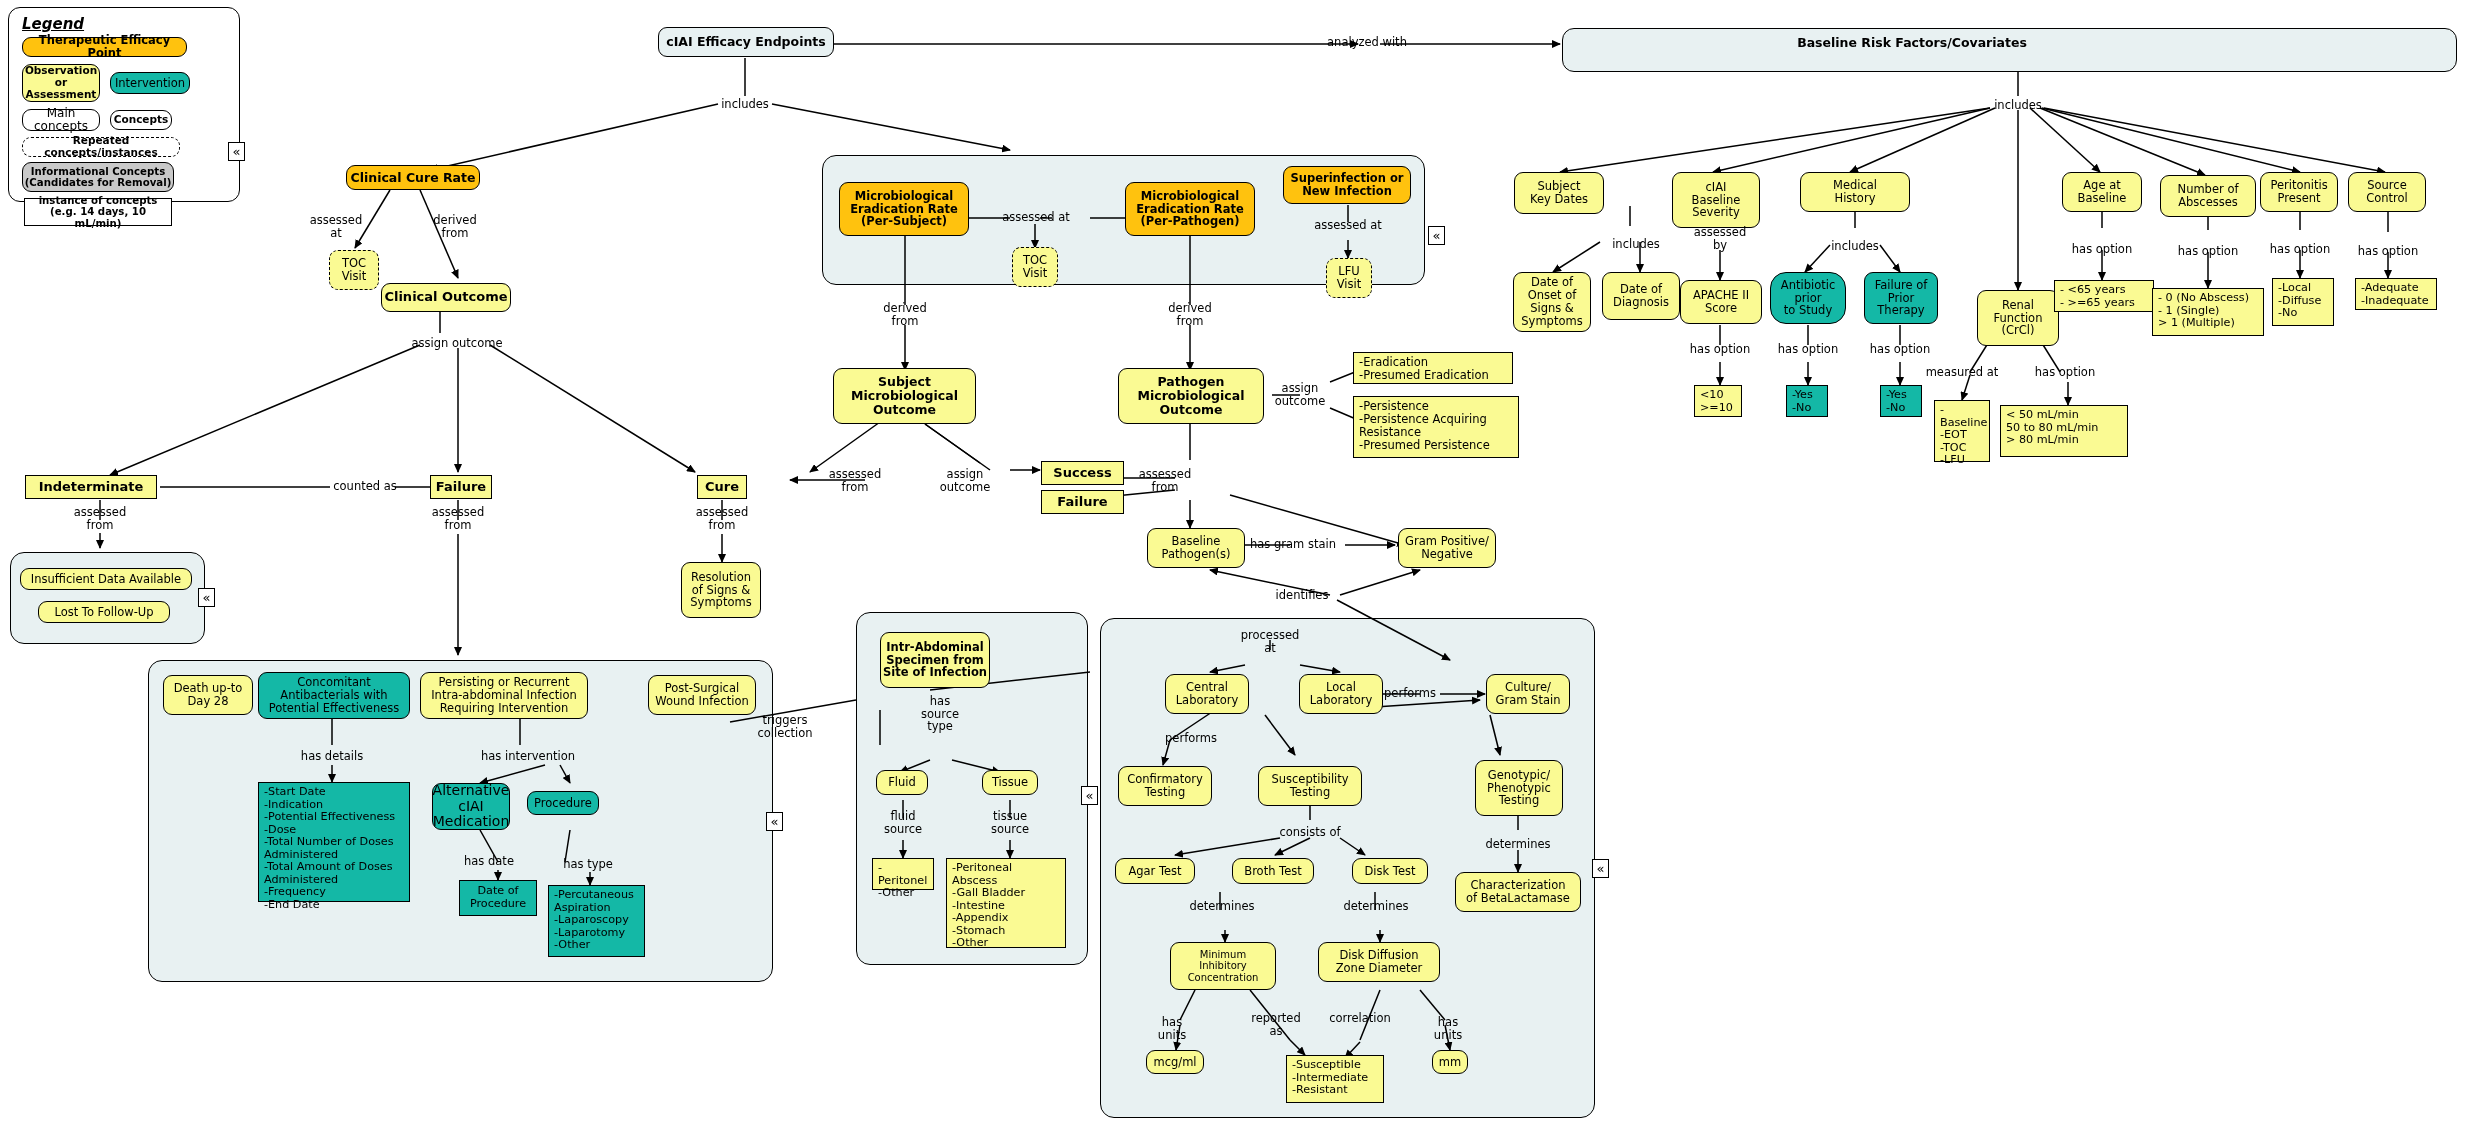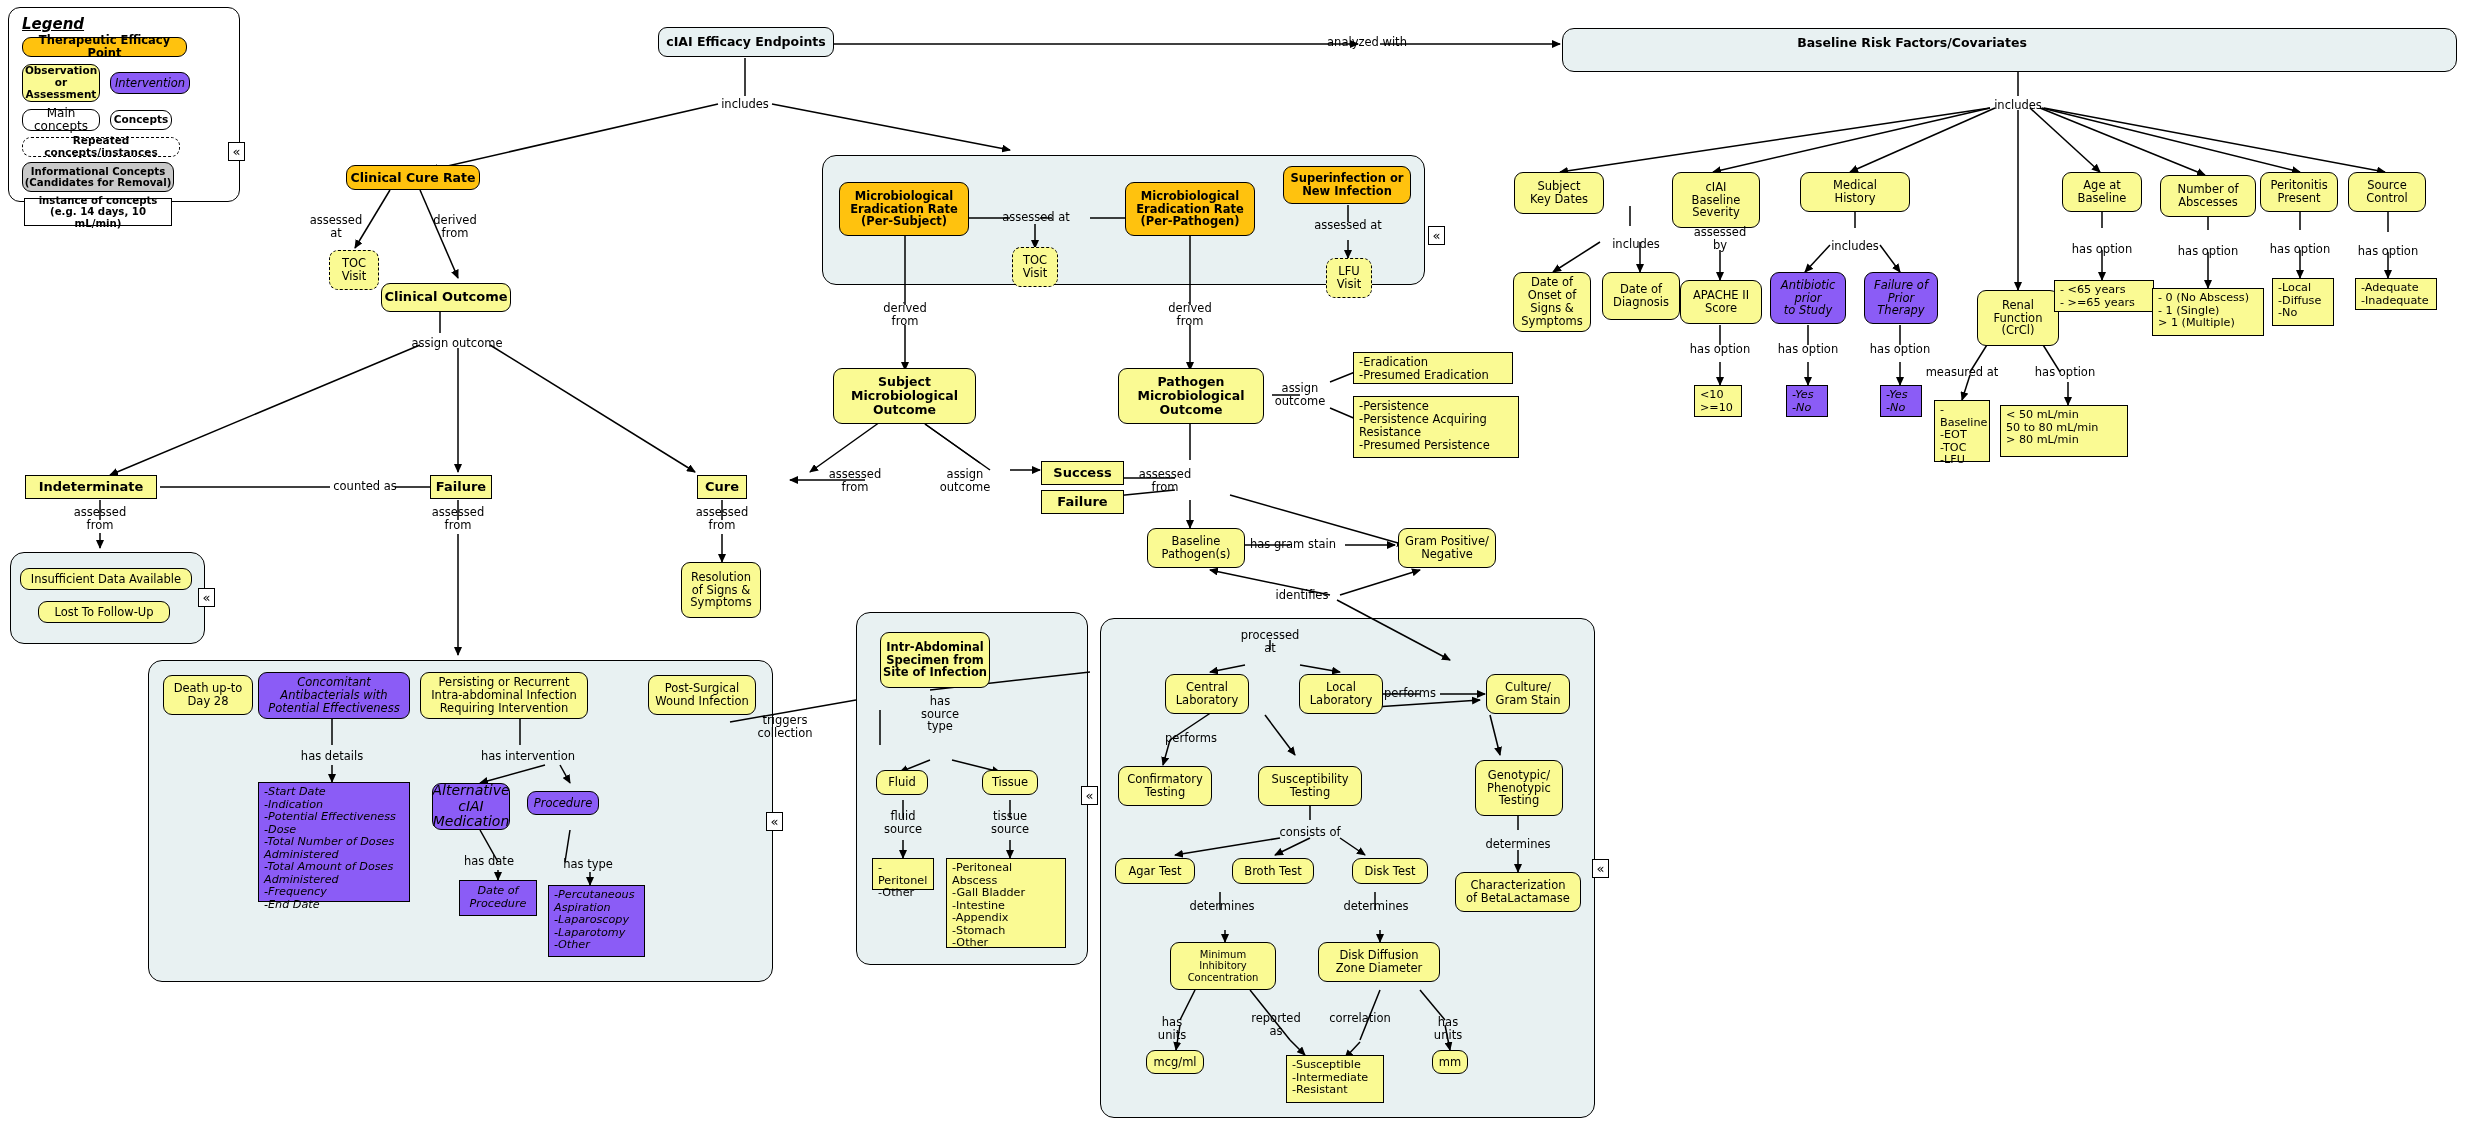--- a/index.html
+++ b/index.html
@@ -6,21 +6,21 @@
   body{font-family:"DejaVu Sans",sans-serif;}
   #canvas{position:relative;width:2471px;height:1122px;overflow:hidden;background:#fff;}
   svg#edges{position:absolute;left:0;top:0;width:2471px;height:1122px;pointer-events:none;}
 
   .node{position:absolute;box-sizing:border-box;display:flex;align-items:center;justify-content:center;
         text-align:center;border:1.6px solid #000;line-height:1.12;}
   .rounded{border-radius:9px;}
   .sq{border-radius:0;}
   .orange{background:#FFC20E;font-weight:bold;}
   .yellow{background:#FAFA93;}
-  .purple{background:#8b5cf6;font-style:italic;}
+  .purple{background:#14b8a6;}
   .grey{background:#C9C9C9;font-weight:bold;}
   .white{background:#ffffff;}
   .dashed{border-style:dashed;background:#FAFA93;}
   .lst{display:block;text-align:left;padding:3px 5px;align-items:flex-start;justify-content:flex-start;}
   .lst span{display:block;}
 
   .grp{position:absolute;box-sizing:border-box;background:#E8F1F2;border:1.6px solid #000;border-radius:14px;}
 
   .lbl{position:absolute;color:#000;text-align:center;line-height:1.1;white-space:pre;}
 
@@ -455,21 +455,21 @@
   <div class="lbl" style="left:2388px;top:245px;font-size:11.5px;transform:translateX(-50%);">has option</div>
 
   <div class="node rounded yellow" style="left:1513px;top:272px;width:78px;height:60px;font-size:11.5px;white-space:pre-line;">Date of
 Onset of
 Signs &amp;
 Symptoms</div>
   <div class="node rounded yellow" style="left:1602px;top:272px;width:78px;height:48px;font-size:11.5px;white-space:pre-line;">Date of
 Diagnosis</div>
   <div class="node rounded yellow" style="left:1680px;top:280px;width:82px;height:44px;font-size:11.5px;white-space:pre-line;">APACHE II
 Score</div>
-  <div class="node rounded purple" style="left:1770px;top:272px;width:76px;height:52px;font-size:11.5px;white-space:pre-line;">Antibiotic
+  <div class="node rounded purple" style="left:1770px;top:272px;width:76px;height:52px;font-size:11.5px;white-space:pre-line;border-radius:16px;">Antibiotic
 prior
 to Study</div>
   <div class="node rounded purple" style="left:1864px;top:272px;width:74px;height:52px;font-size:11.5px;white-space:pre-line;">Failure of
 Prior
 Therapy</div>
   <div class="node rounded yellow" style="left:1977px;top:290px;width:82px;height:56px;font-size:11.5px;white-space:pre-line;">Renal
 Function
 (CrCl)</div>
 
   <div class="lbl" style="left:1720px;top:343px;font-size:11.5px;transform:translateX(-50%);">has option</div>

